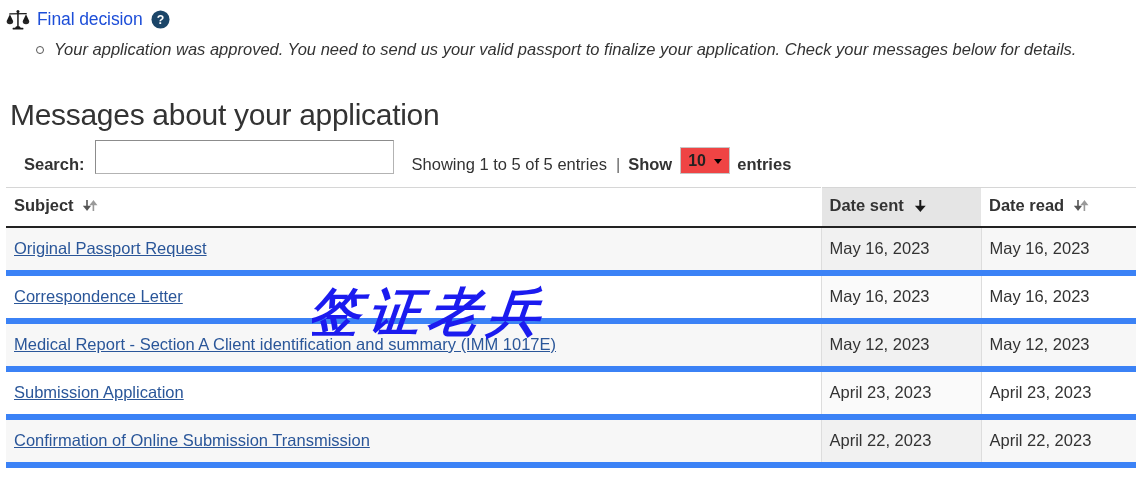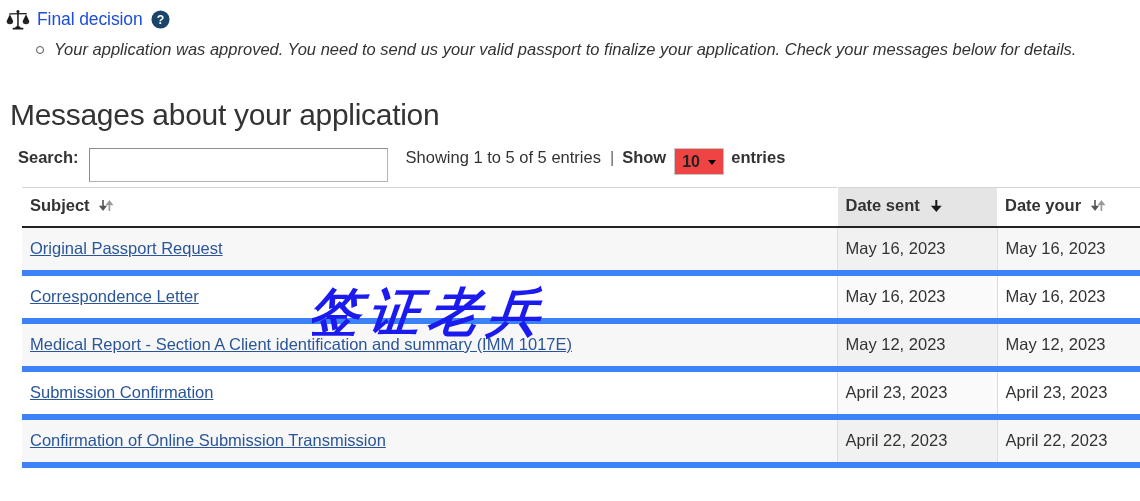--- a/index.html
+++ b/index.html
@@ -66,22 +66,22 @@
     font-size: 30px;
     font-weight: normal;
     color: #333333;
     letter-spacing: -0.3px;
     line-height: 34px;
   }
 
   
   .controls {
     display: flex;
-    align-items: flex-start;
-    padding: 16px 0 0 18px;
+    align-items: flex-end;
+    padding: 16px 0 0 24px;
     height: 42px;
   }
   .search-label {
     font-size: 16.5px;
     font-weight: bold;
     color: #333333;
     margin-right: 10px;
   }
   .search-input {
     width: 299px;
@@ -132,21 +132,21 @@
     right: 7px;
     top: 50%;
     margin-top: -2px;
     width: 0; height: 0;
     border-left: 4px solid transparent;
     border-right: 4px solid transparent;
     border-top: 5px solid #000000;
   }
 
   
-  .table-wrap { padding: 13px 0 0 22px; }
+  .table-wrap { padding: 13px 0 0 6px; }
   table.msg-table {
     width: 1130px;
     border-collapse: collapse;
     table-layout: fixed;
   }
   table.msg-table th {
     text-align: left;
     font-size: 16.5px;
     font-weight: bold;
     color: #333333;
@@ -271,21 +271,21 @@
           </th>
           <th class="sorted">
             <span>Date sent</span>
             <span class="sort-icon">
               <svg width="15" height="15" viewBox="0 0 15 15" xmlns="http://www.w3.org/2000/svg">
                 <path d="M7.3 2 v7.6 M7.3 12.4 l-3.2 -3.6 h6.4 z" stroke="#1a1a1a" stroke-width="2" fill="#1a1a1a"></path>
               </svg>
             </span>
           </th>
           <th>
-            <span>Date your</span>
+            <span>Date read</span>
             <span class="sort-icon">
               <svg width="15" height="15" viewBox="0 0 15 15" xmlns="http://www.w3.org/2000/svg">
                 <g>
                   <path d="M4 2 v8.2 M4 11.6 l-2.4 -3 h4.8 z" stroke="#555" stroke-width="1.6" fill="#555"></path>
                   <path d="M10.4 13 v-8.2 M10.4 3.4 l-2.4 3 h4.8 z" stroke="#9a9a9a" stroke-width="1.6" fill="#9a9a9a"></path>
                 </g>
               </svg>
             </span>
           </th>
         </tr>
@@ -307,21 +307,21 @@
         </tr>
         <tr>
           <td class="col-subject">
             <a class="subject-link">Medical Report - Section A Client identification and summary (IMM 1017E)</a>
           </td>
           <td class="col-sorted">May 12, 2023</td>
           <td>May 12, 2023</td>
         </tr>
         <tr>
           <td class="col-subject">
-            <a class="subject-link">Submission Confirmation</a>
+            <a class="subject-link">Submission Application</a>
           </td>
           <td class="col-sorted">April 23, 2023</td>
           <td>April 23, 2023</td>
         </tr>
         <tr>
           <td class="col-subject">
             <a class="subject-link">Confirmation of Online Submission Transmission</a>
           </td>
           <td class="col-sorted">April 22, 2023</td>
           <td>April 22, 2023</td>

